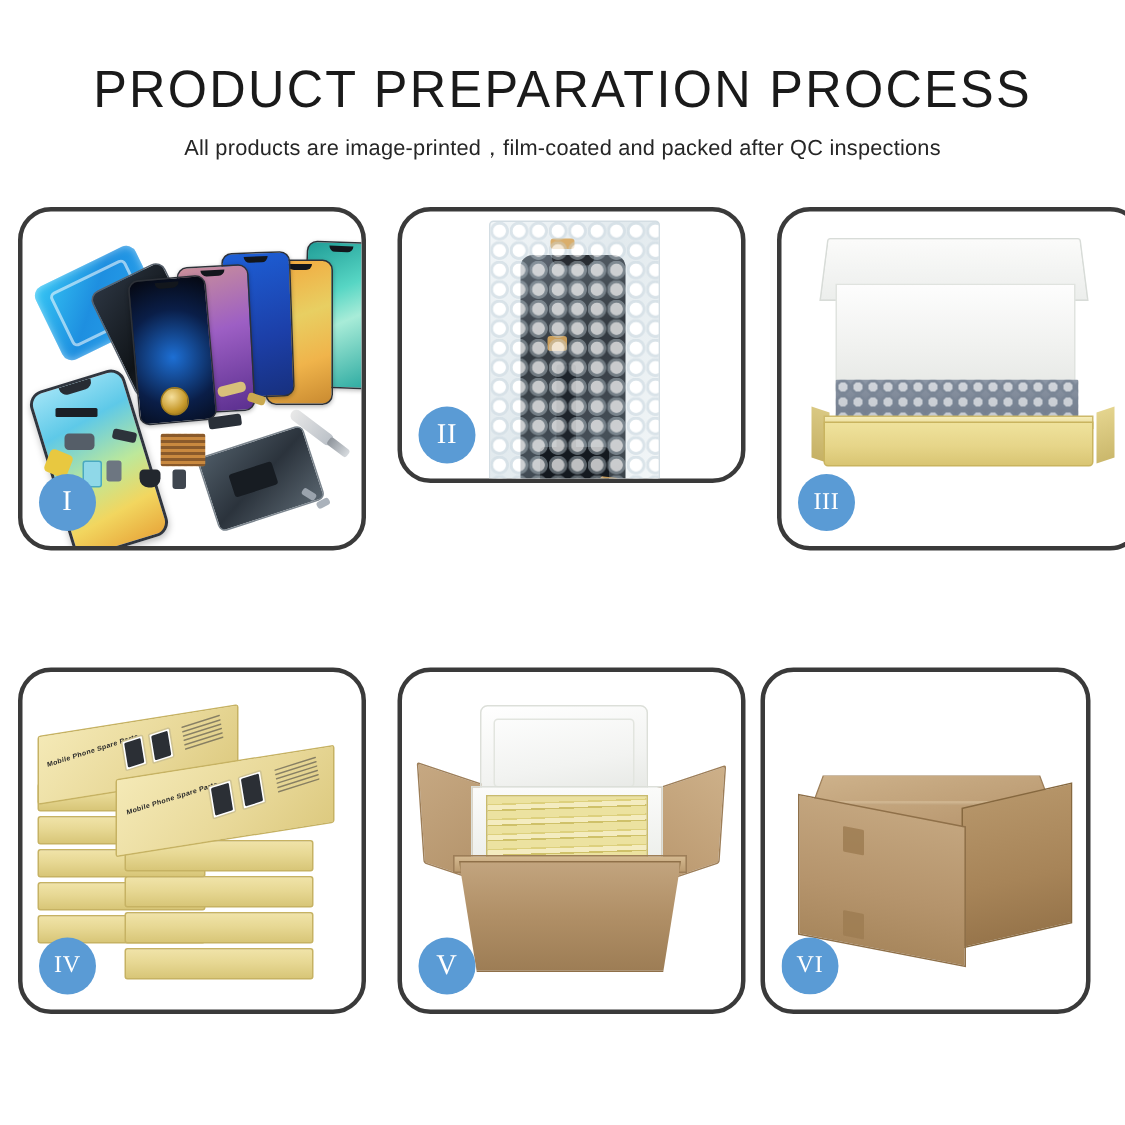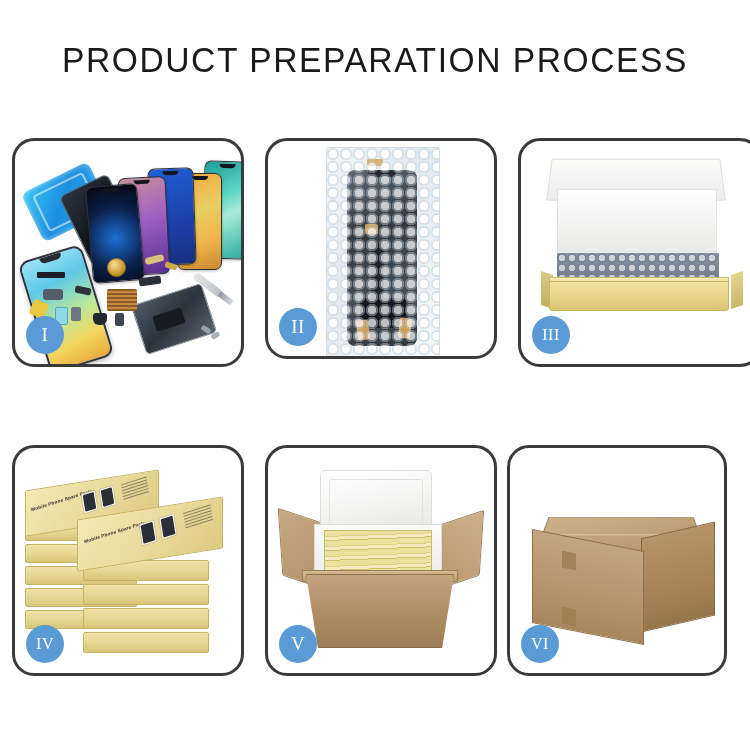--- a/index.html
+++ b/index.html
@@ -63,21 +63,21 @@
   }
   .panel-inner {
     position: absolute;
     inset: 0;
     overflow: hidden;
     border-radius: 19px;
   }
 
   
   .p1 { left: 12px;  top: 0px;   width: 232px; height: 229px; }
-  .p2 { left: 265px; top: 0px;   width: 232px; height: 221px; }
+  .p2 { left: 265px; top: 0px;   width: 232px; height: 184px; }
   .p3 { left: 518px; top: 0px;   width: 244px; height: 229px; }
   .p4 { left: 12px;  top: 307px; width: 232px; height: 231px; }
   .p5 { left: 265px; top: 307px; width: 232px; height: 231px; }
   .p6 { left: 507px; top: 307px; width: 220px; height: 231px; }
 
   
   .badge {
     position: absolute;
     left: 11px;
     bottom: 10px;
@@ -415,20 +415,21 @@
     background:#9d7c52; opacity:.85; border-radius:1px;
   }
   .c-tape.a { left:52px; top:104px; transform:skewY(11deg); }
   .c-tape.b { left:52px; top:160px; transform:skewY(11deg); }
 </style>
 </head>
 <body>
 
 <div class="header">
   <div class="title">PRODUCT PREPARATION PROCESS</div>
+  <div class="subtitle">All products are image-printed，film-coated and packed after QC inspections</div>
 </div>
 
 <div class="grid">
 
   <div class="panel p1">
     <div class="panel-inner">
       <div class="scene">
         <div class="flexpart"></div>
         <div class="blackscreen"></div>
 

